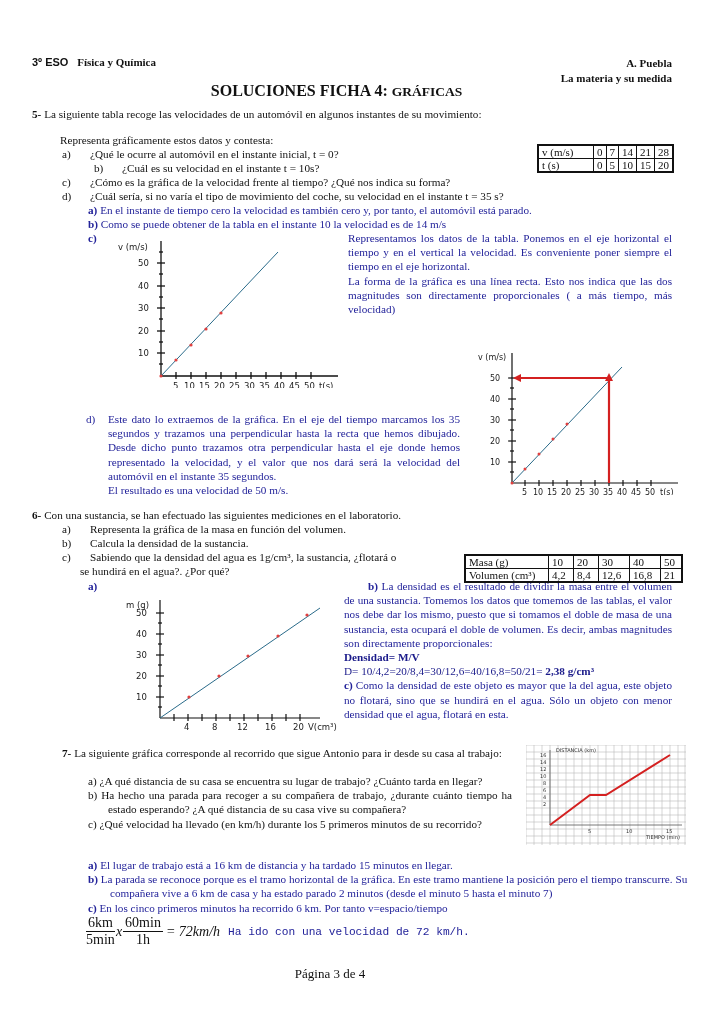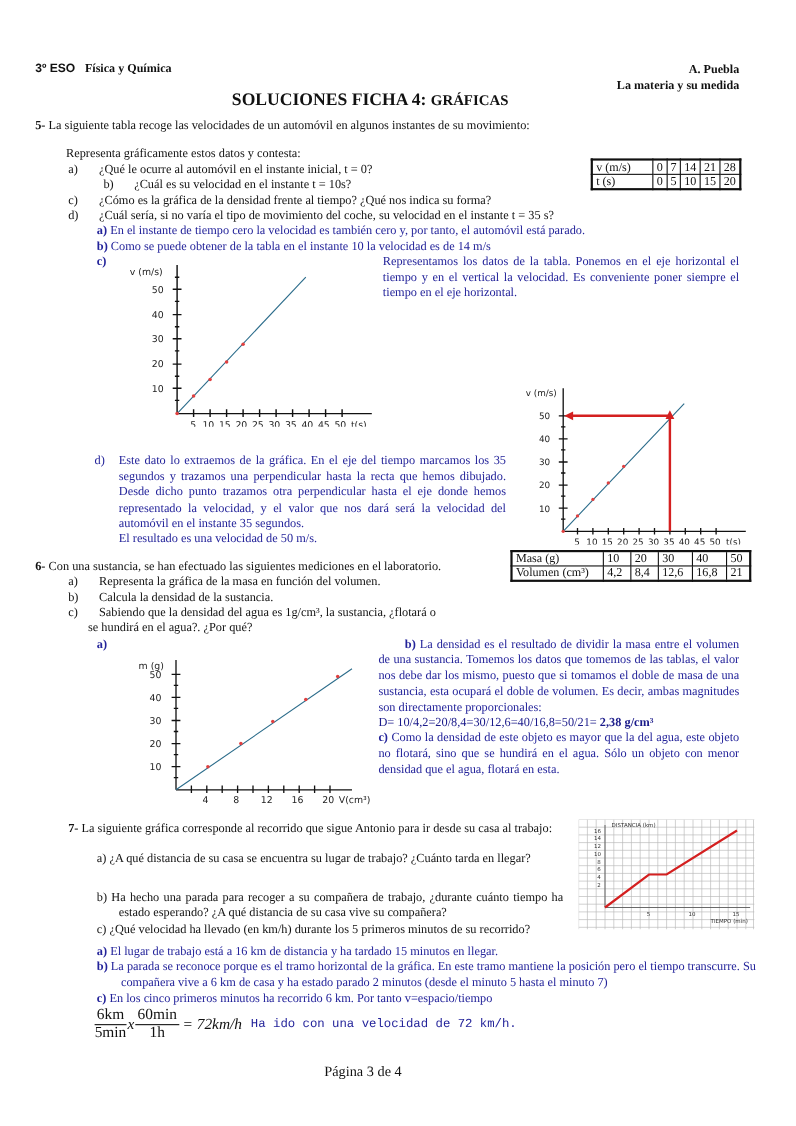--- a/index.html
+++ b/index.html
@@ -43,21 +43,21 @@
   <span>SOLUCIONES  FICHA 4: </span><span class="small">GRÁFICAS</span>
 </div>
 
 <div class="abs t11 blk" style="left:32px; top:107px;">
   <span class="b">5-</span>
   <span>La siguiente tabla recoge las velocidades de un automóvil en algunos instantes de su movimiento:</span>
 </div>
 <div class="abs t11 blk" style="left:60px; top:133px;">Representa gráficamente estos datos y contesta:</div>
 <div class="qline t11 blk" style="top:147px; left:62px;"><span class="lbl">a)</span><span>¿Qué le ocurre al automóvil en el instante inicial, t = 0?</span></div>
 <div class="qline t11 blk" style="top:161px; left:62px;padding-left:32px;"><span class="lbl">b)</span><span>¿Cuál es su velocidad en el instante t = 10s?</span></div>
-<div class="qline t11 blk" style="top:175px; left:62px;"><span class="lbl">c)</span><span>¿Cómo es la gráfica de la densidad frente al tiempo? ¿Qué nos indica su forma?</span></div>
+<div class="qline t11 blk" style="top:175px; left:62px;"><span class="lbl">c)</span><span>¿Cómo es la gráfica de la velocidad frente al tiempo? ¿Qué nos indica su forma?</span></div>
 <div class="qline t11 blk" style="top:189px; left:62px;"><span class="lbl">d)</span><span>¿Cuál sería, si no varía el tipo de movimiento del coche, su velocidad en el instante t = 35 s?</span></div>
 
 <table class="abs data outer" style="left:537px; top:144px;">
   <tbody>
       <tr>
     <td style="width:48px">v (m/s)</td>
     <td>0</td>
     <td>7</td>
     <td>14</td>
     <td>21</td>
@@ -79,20 +79,21 @@
   <span>En el instante de tiempo cero la velocidad es también cero y, por tanto, el automóvil está parado.</span>
 </div>
 <div class="abs t11 blue" style="left:88px; top:217px; white-space:nowrap;">
   <span class="b">b)</span>
   <span>Como se puede obtener de la tabla en el instante 10 la velocidad es de 14 m/s</span>
 </div>
 <div class="abs t11 blue b" style="left:88px; top:231px;">c)</div>
 
 <div class="abs t11 blue just" style="left:348px; top:231px; width:324px;">
   <div>Representamos los datos de la tabla. Ponemos en el eje horizontal el tiempo y en el vertical la velocidad. Es conveniente poner siempre el tiempo en el eje horizontal.</div>
+  <div>La forma de la gráfica es una línea recta. Esto nos indica que las dos magnitudes son directamente proporcionales ( a más tiempo, más velocidad)</div>
 </div>
 
 <svg class="abs" style="left:110px; top:238px;" width="230" height="150">
   <g stroke="#111" stroke-width="1.3">
     <line x1="51" y1="3" x2="51" y2="138"></line>
     <line x1="51" y1="138" x2="228" y2="138"></line>
 
     <line x1="47" y1="115" x2="55" y2="115"></line>
       <line x1="49" y1="126" x2="53" y2="126"></line>
     <line x1="47" y1="93" x2="55" y2="93"></line>
@@ -214,21 +215,21 @@
 
 <div class="abs t11 blk" style="left:32px; top:508px;">
   <span class="b">6-</span>
   <span>Con una sustancia, se han efectuado las siguientes mediciones en el laboratorio.</span>
 </div>
 <div class="qline t11 blk" style="top:522px; left:62px;"><span class="lbl">a)</span><span>Representa la gráfica de la masa en función del volumen.</span></div>
 <div class="qline t11 blk" style="top:536px; left:62px;"><span class="lbl">b)</span><span>Calcula la densidad de la sustancia.</span></div>
 <div class="qline t11 blk" style="top:550px; left:62px;"><span class="lbl">c)</span><span>Sabiendo que la densidad del agua  es 1g/cm³, la sustancia, ¿flotará o</span></div>
 <div class="abs t11 blk" style="left:80px; top:564px;">se hundirá en el agua?. ¿Por qué?</div>
 
-<table class="abs data outer" style="left:464px; top:500px;">
+<table class="abs data outer" style="left:464px; top:554px;">
   <tbody>
       <tr>
     <td style="width:76px">Masa (g)</td>
     <td style="width:18px">10</td>
     <td style="width:18px">20</td>
     <td style="width:24px">30</td>
     <td style="width:24px">40</td>
     <td style="width:14px">50</td>
   </tr>
   <tr>
@@ -288,31 +289,32 @@
       <text x="102" y="134">8</text>
       <text x="127" y="134">12</text>
       <text x="155" y="134">16</text>
       <text x="183" y="134">20</text>
     <text x="198" y="134">V(cm³)</text>
   </g>
 </svg>
 
 <div class="abs t11 blue just" style="left:344px; top:579px; width:328px;">
   <div style="text-indent:24px;"><span class="b">b)</span> <span>La densidad es el resultado de dividir la masa entre el volumen de una sustancia. Tomemos los datos que tomemos de las tablas, el valor nos debe dar los mismo, puesto que si tomamos el doble de masa de una sustancia, esta ocupará el doble de volumen. Es decir, ambas magnitudes son directamente proporcionales:</span></div>
+  <div class="b" style="color:#1a1a8a">Densidad= M/V</div>
   <div style="color:#1a1a8a"><span class="b" style="font-weight:normal">D= 10/4,2=20/8,4=30/12,6=40/16,8=50/21= </span><span class="b">2,38 g/cm³</span></div>
   <div><span class="b">c)</span> <span>Como la densidad de este objeto es mayor que la del agua, este objeto no flotará, sino que se hundirá en el agua. Sólo un objeto con menor densidad que el agua, flotará en esta.</span></div>
 </div>
 
 <div class="abs t11 blk just" style="left:62px; top:746px; width:450px;">
   <span class="b">7-</span>
   <span>La siguiente gráfica corresponde al recorrido que sigue Antonio para ir desde su casa al trabajo:</span>
 </div>
 <div class="abs t11 blk just" style="left:88px; top:774px; width:424px;">
   <div style="padding-left:20px; text-indent:-20px;"><span>a)</span> <span>¿A qué distancia de su casa se encuentra su lugar de trabajo? ¿Cuánto tarda en llegar?</span></div>
-  <div style="padding-left:20px; text-indent:-20px;margin-top:21px;"><span>b)</span> <span>Ha hecho una parada para recoger a su compañera de trabajo, ¿durante cuánto tiempo ha estado esperando? ¿A qué distancia de su casa vive su compañera?</span></div>
+  <div style="padding-left:20px; text-indent:-20px;"><span>b)</span> <span>Ha hecho una parada para recoger a su compañera de trabajo, ¿durante cuánto tiempo ha estado esperando? ¿A qué distancia de su casa vive su compañera?</span></div>
   <div style="padding-left:20px; text-indent:-20px;"><span>c)</span> <span>¿Qué velocidad ha llevado (en km/h) durante los 5 primeros minutos de su recorrido?</span></div>
 </div>
 
 <svg class="abs" style="left:526px; top:745px;" width="160" height="100">
   <g stroke="#b8b8b8" stroke-width="0.6">
     <line x1="0" y1="0" x2="160" y2="0"></line>
       <line x1="0" y1="7" x2="160" y2="7"></line>
       <line x1="0" y1="14" x2="160" y2="14"></line>
     <line x1="0" y1="21" x2="160" y2="21"></line>
       <line x1="0" y1="28" x2="160" y2="28"></line>

